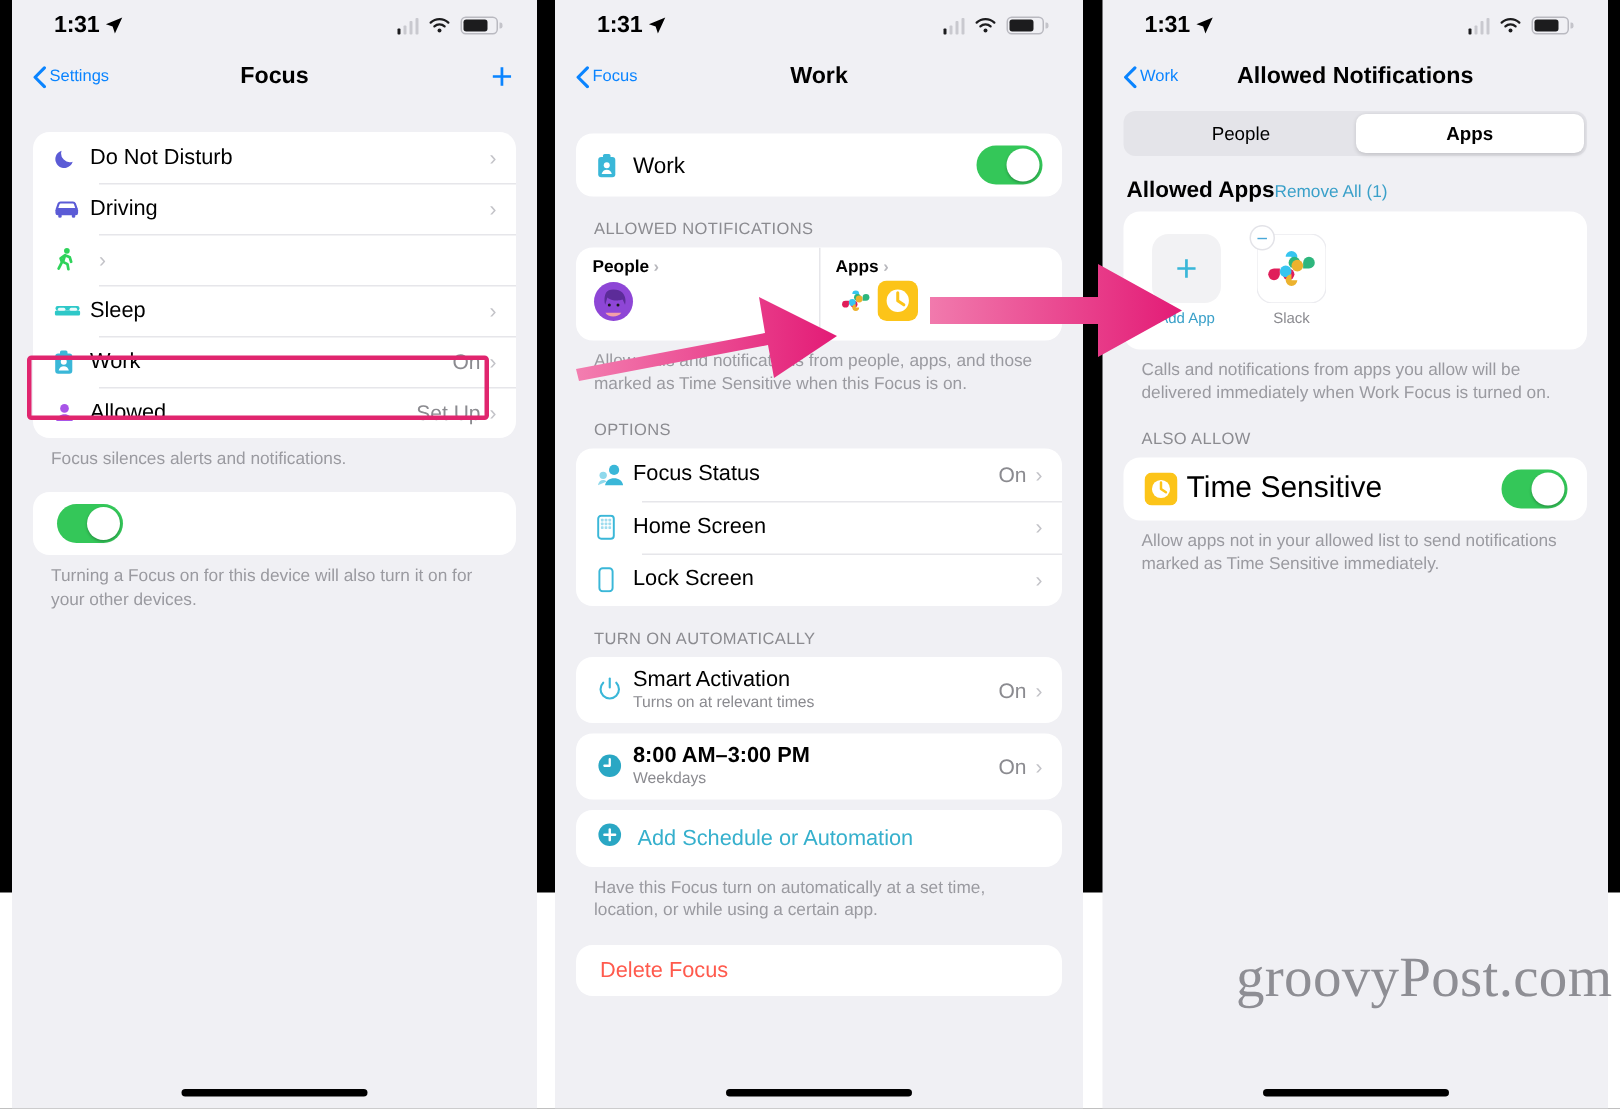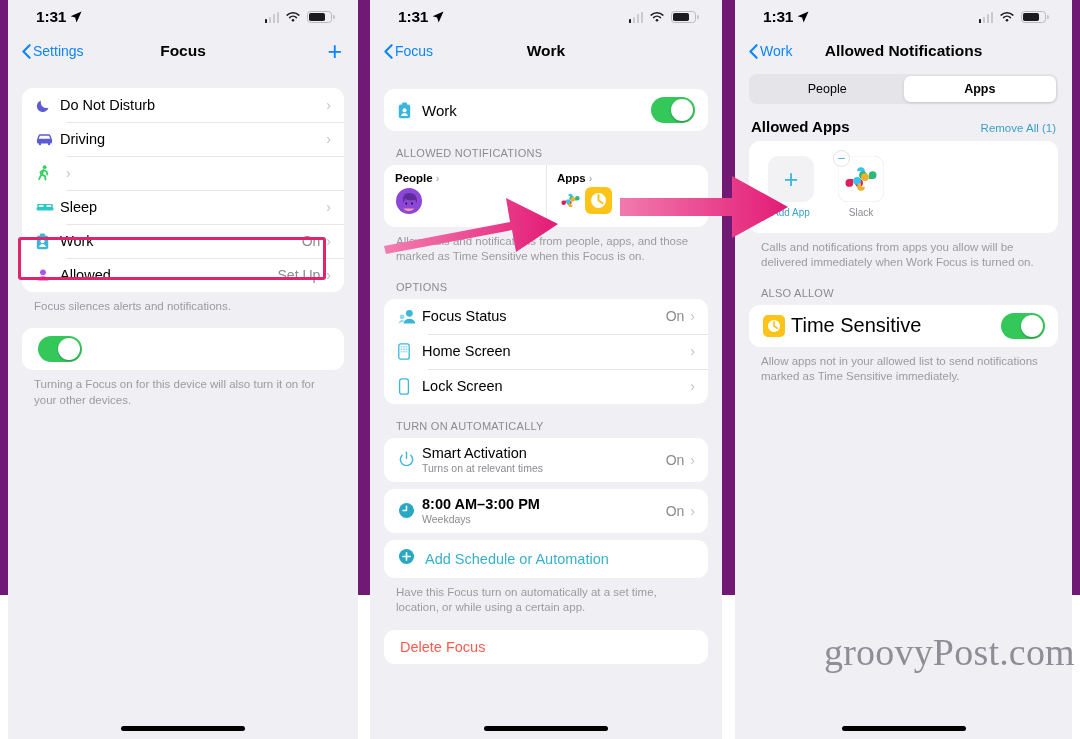--- a/index.html
+++ b/index.html
@@ -2,21 +2,21 @@
 <html><head>
 <meta charset="utf-8">
 <style>
   * { box-sizing: border-box; margin: 0; padding: 0; }
   html, body {
     width: 1080px; height: 739px;
     background: #ffffff;
     font-family: "Liberation Sans", sans-serif;
     overflow: hidden;
   }
-  .stage { position: relative; width: 1080px; height: 595px; background: #701a75; }
+  .stage { position: relative; width: 1080px; height: 595px; background: #000000; }
 
   
   .phone {
     position: absolute; top: 0; height: 739px;
     background: #f0f0f4;
     overflow: hidden;
   }
   #phone1 { left: 8px;   width: 350px; }
   #phone2 { left: 370px; width: 352px; }
   #phone3 { left: 735px; width: 337px; }
@@ -47,21 +47,21 @@
   .batt span { position:absolute; left:1.4px; top:1.4px; bottom:1.4px; width: 66%;
                background: #1c1c1e; border-radius: 1.8px; display:block; }
 
   
   .navbar {
     position: relative; height: 34px; display: flex; align-items: center;
     padding: 0 14px;
   }
   .nav-back {
     display: flex; align-items: center; gap: 2px;
-    color: #0a84ff; font-size: 14px; cursor: pointer;
+    color: #0a84ff; font-size: 11px; cursor: pointer;
   }
   .nav-back svg { flex: none; }
   .nav-title {
     position: absolute; left: 0; right: 0; text-align: center;
     font-size: 15.5px; font-weight: bold; color: #000;
     pointer-events: none;
   }
   .nav-plus {
     margin-left: auto; color: #0a84ff; font-size: 25px; line-height: 1;
     font-weight: 300; cursor: pointer; padding-right: 2px;
@@ -127,21 +127,21 @@
   .segmented {
     display: flex; background: #e4e4e9; border-radius: 8px; margin: 6px 14px 0 14px;
     padding: 2px; height: 30px;
   }
   .seg { flex: 1; display: flex; align-items: center; justify-content: center;
          font-size: 12.5px; color: #000; border-radius: 6.5px; cursor: pointer; }
   .seg.active { background: #fff; font-weight: bold;
                 box-shadow: 0 1px 3px rgba(0,0,0,.14); }
 
   
-  .aa-head { display: flex; align-items: baseline; justify-content: space-between;
+  .aa-head { display: flex; align-items: baseline; 
              margin: 14px 16px 6px 16px; }
   .aa-title { font-size: 15px; font-weight: bold; color: #000; }
   .aa-remove { font-size: 11.5px; color: #3aa0c9; cursor: pointer; }
   .apps-card { background: #fff; border-radius: 11px; margin: 0 14px;
                height: 92px; display: flex; align-items: center; padding-left: 14px; gap: 14px; }
   .app-tile { width: 56px; text-align: center; position: relative; }
   .tile-sq { width: 46px; height: 46px; border-radius: 11px; margin: 0 auto;
              display: flex; align-items: center; justify-content: center; }
   .tile-add { background: #f2f2f4; }
   .tile-plus { color: #3ab7d8; font-size: 25px; font-weight: 300; line-height: 1; }

